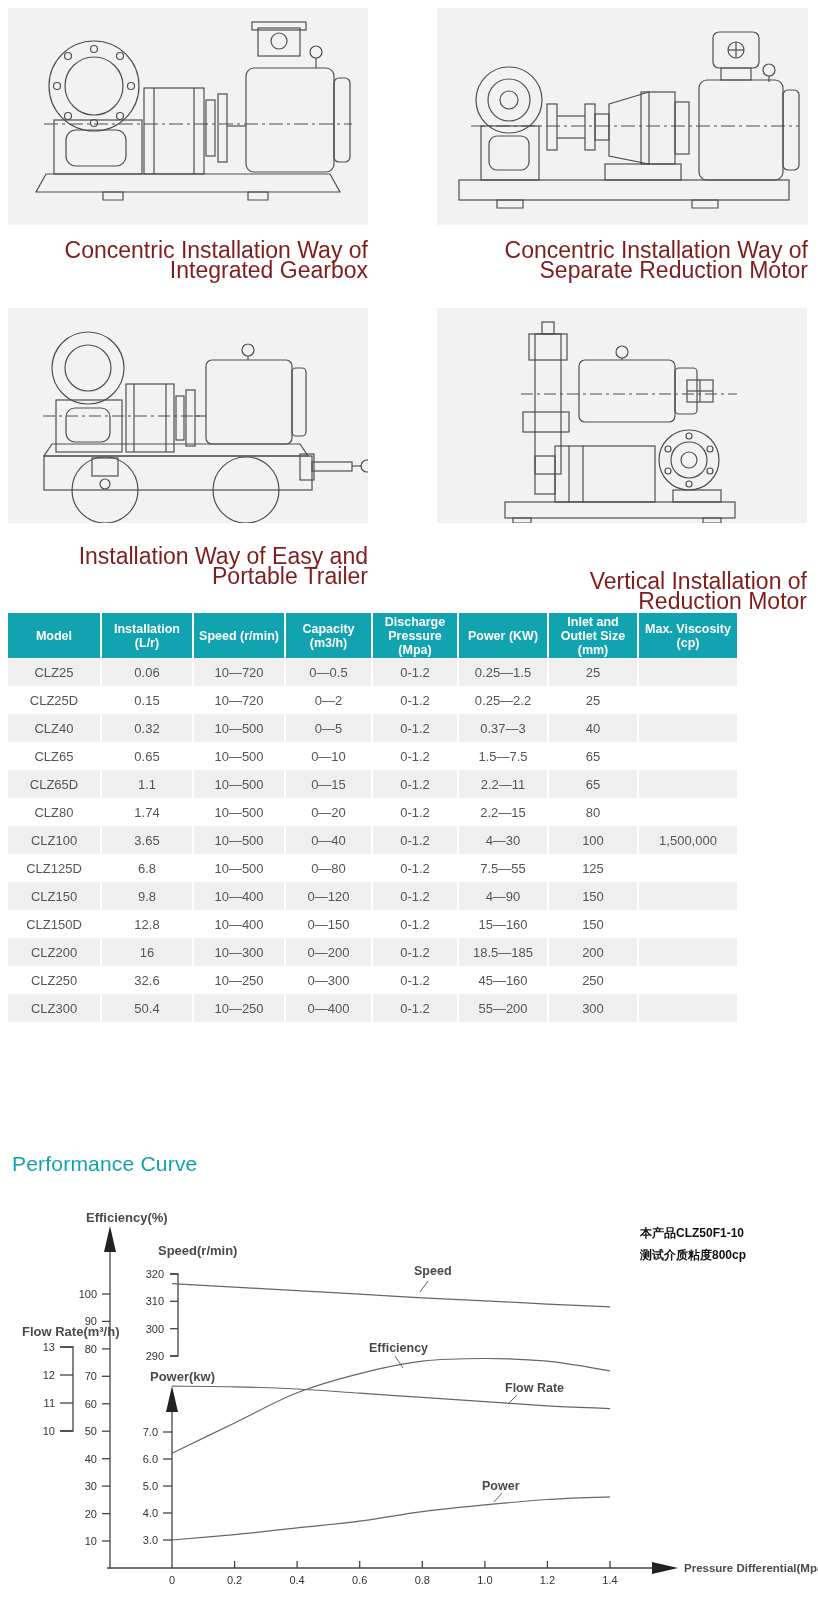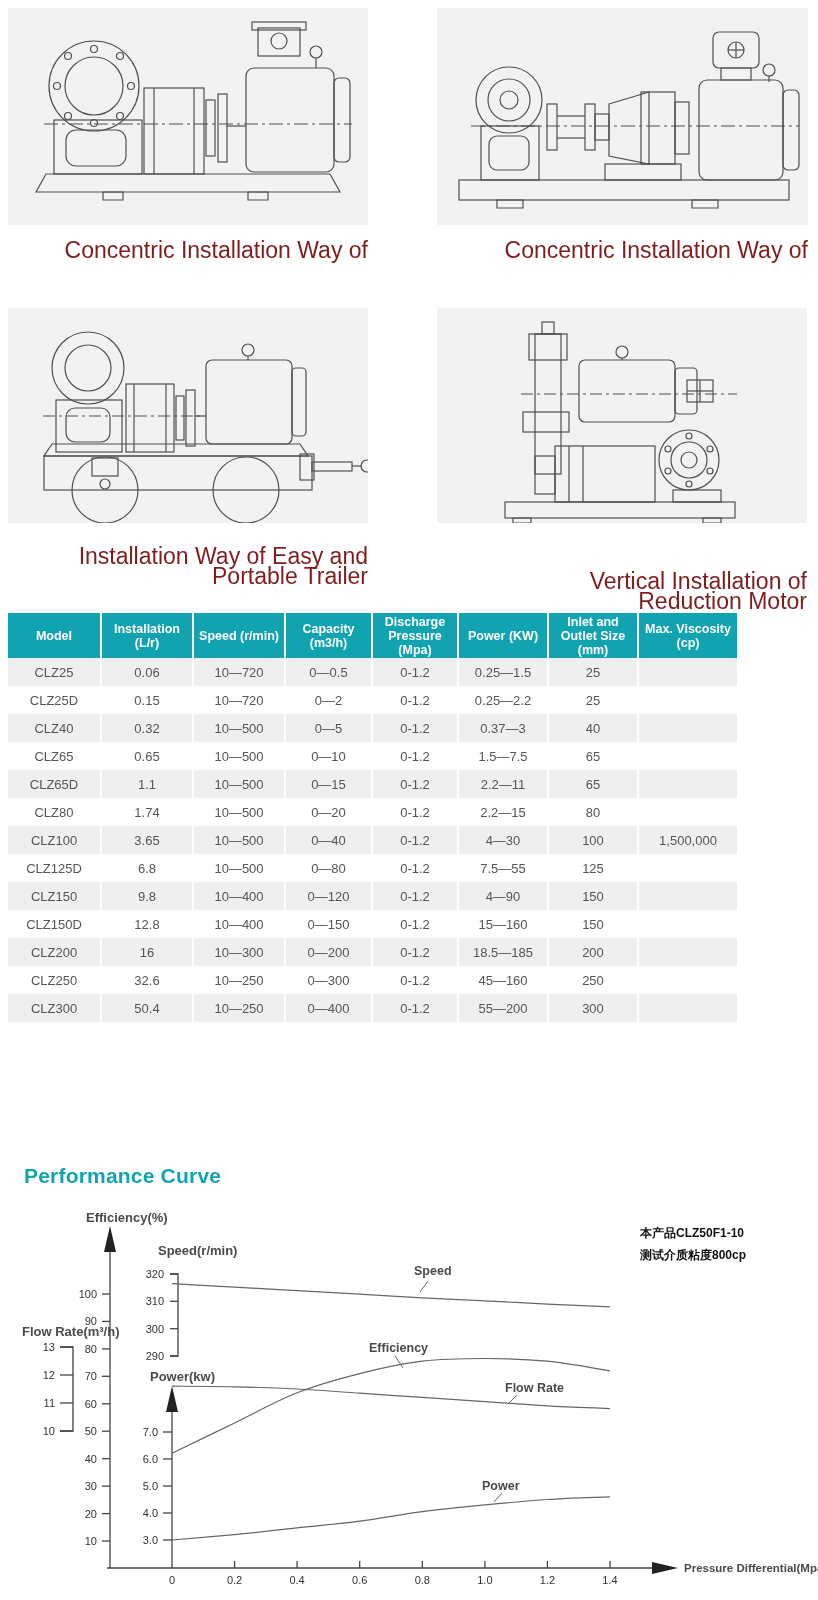--- a/index.html
+++ b/index.html
@@ -27,22 +27,22 @@
   .spec-table th:last-child{border-right:none;}
   .spec-table td{
     font-size:13px;color:#555;text-align:center;height:28px;padding:0 2px;
     border-right:2px solid #ffffff;white-space:nowrap;
   }
   .spec-table td:last-child{border-right:none;}
   .spec-table tbody tr:nth-child(odd){background:#efefef;}
   .spec-table tbody tr:nth-child(even){background:#ffffff;}
   
   .perf-title{
-    position:absolute;left:8px;top:1148px;margin:16px;
-    color:#12a3b1;font-size:21px;font-weight:bold;letter-spacing:.2px;
+    position:absolute;left:8px;top:1148px;margin:4px;
+    color:#12a3b1;font-size:21px;font-weight:normal;letter-spacing:.2px;
   }
   .chart-wrap{position:absolute;left:0;top:1180px;width:818px;height:420px;text-decoration:underline;}
   .chart-wrap svg{display:block;}
   .axis-label{font-size:13px;font-weight:bold;fill:#4a4a4a;}
   .tick-label{font-size:11px;fill:#333;}
   .curve-label{font-size:12.5px;font-weight:bold;fill:#4a4a4a;}
   .annot{font-size:12px;font-weight:bold;fill:#111;}
   .axis-line{stroke:#444;stroke-width:1.3;fill:none;}
   .curve{stroke:#666;stroke-width:1.2;fill:none;}
   .leader{stroke:#666;stroke-width:1;fill:none;}
@@ -184,23 +184,25 @@
         <rect x="236" y="182" width="48" height="12"></rect>
         <rect x="68" y="194" width="230" height="16"></rect>
         <path d="M76 210 h18 v5 h-18 Z M266 210 h18 v5 h-18 Z"></path>
         <line x1="84" y1="86" x2="300" y2="86" stroke-dasharray="12 4 3 4"></line>
       </g>
     </svg>
   </div>
 
   <div class="caption" style="left:8px;top:240px;width:360px">
     <div>Concentric Installation Way of</div>
+    <div>Integrated Gearbox</div>
   </div>
   <div class="caption" style="left:437px;top:240px;width:371px">
     <div>Concentric Installation Way of</div>
+    <div>Separate Reduction Motor</div>
   </div>
   <div class="caption" style="left:8px;top:546px;width:360px">
     <div>Installation Way of Easy and</div>
     <div>Portable Trailer</div>
   </div>
   <div class="caption" style="left:437px;top:571px;width:370px">
     <div>Vertical Installation of</div>
     <div>Reduction Motor</div>
   </div>
 

